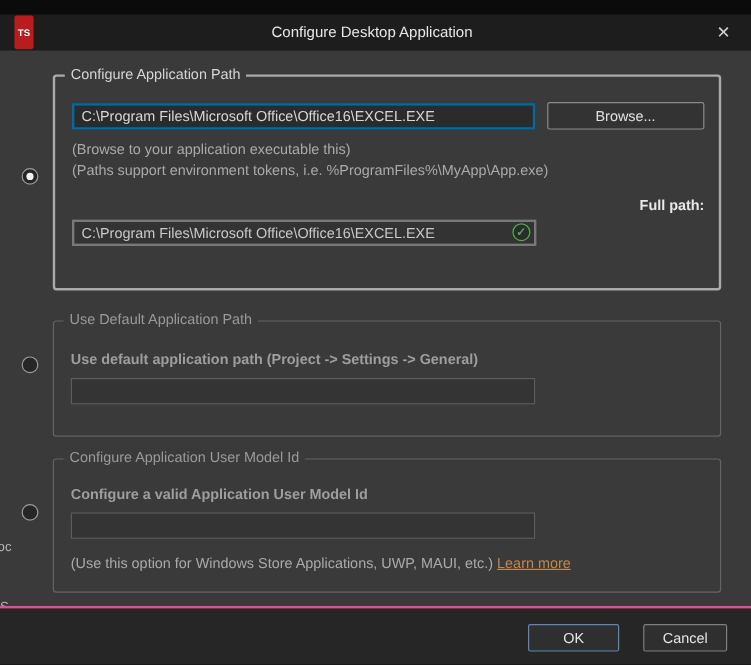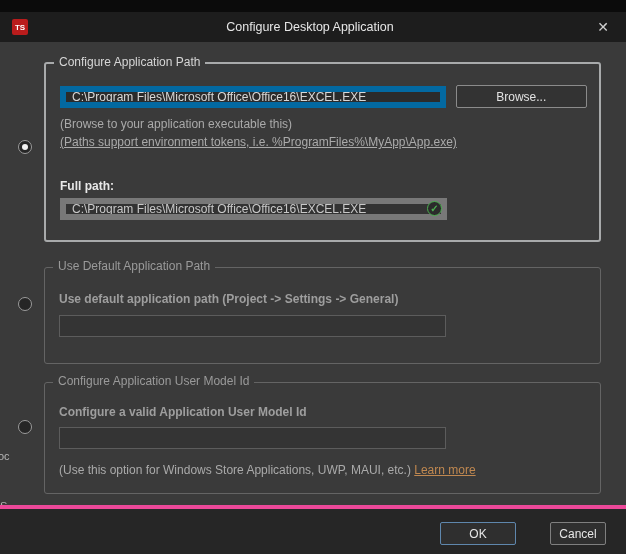--- a/index.html
+++ b/index.html
@@ -4,21 +4,21 @@
 <style>
   * { margin:0; padding:0; box-sizing:border-box; }
   html,body { background:#1a1a1a; }
   body { font-family:"Liberation Sans",sans-serif; }
   .window { position:relative; width:626px; height:554px; background:#0b0b0b; overflow:hidden; }
 
   
   .top-strip { position:absolute; top:0; left:0; width:626px; height:12px; background:#0b0b0b; }
   .titlebar { position:absolute; top:12px; left:0; width:626px; height:30px; background:#1d1d1d;
               display:flex; align-items:center; padding:0 12px; gap:9px; }
-  .app-icon { width:16px; height:16px; background:#b91c1c; border-radius:2px; color:#fff;
+  .app-icon { width:16px; height:28px; background:#b91c1c; border-radius:2px; color:#fff;
               font-size:8px; font-weight:bold; display:flex; align-items:center; justify-content:center; }
   .title-text { color:#e6e6e6; font-size:12.5px; flex:1;text-align:center; }
   .close-btn { color:#d0d0d0; font-size:14px; width:22px; height:22px; display:flex;
                align-items:center; justify-content:center; cursor:default; }
 
   
   .dialog-body { position:absolute; top:42px; left:0; width:626px; height:463px; background:#3a3a3a; }
 
   .radio { position:absolute; left:18px; width:14px; height:14px; border-radius:50%;
            border:1px solid #9b9b9b; background:#262626; }
@@ -30,44 +30,44 @@
   .groupbox.inactive { border:1px solid #646464; }
   .legend { position:absolute; top:-9px; left:8px; background:#3a3a3a; padding:0 5px; font-size:12px; }
   .legend.bright { color:#d6d6d6; }
   .legend.dim { color:#9a9a9a; }
 
   .instruction { font-size:12px; font-weight:bold; }
   .instruction.bright { color:#e8e8e8; }
   .instruction.dim { color:#9e9e9e; }
   .hint { font-size:12px; color:#aaaaaa; }
 
-  .text-input { background:#2b2b2b; border:6px solid #0369a1; color:#d8d8d8; font-size:12px;
+  .text-input { background:#2b2b2b; border:2px solid #0369a1; color:#d8d8d8; font-size:12px;
                 height:22px; width:387px; padding:0 6px; font-family:"Liberation Sans",sans-serif; }
   .text-input.empty { background:#343434; border:1px solid #5c5c5c; }
 
   .row { display:flex; align-items:center; }
 
   .btn { background:#333333; border:1px solid #8b8b8b; color:#e2e2e2; font-size:12px; height:23px;
          border-radius:2px; font-family:"Liberation Sans",sans-serif; }
   .browse-btn { width:132px; margin-left:10px; }
 
   .fullpath-wrap { position:relative; width:387px; }
   .valid-icon { position:absolute; right:5px; top:3px; width:15px; height:15px; border-radius:50%;
                 border:1.5px solid #4caf50; color:#4caf50; font-size:10px; font-weight:bold;
                 display:flex; align-items:center; justify-content:center; background:#2b2b2b; }
 
   .learn-more { color:#c08850; text-decoration:underline; font-size:12px; }
 
   
   .footer { position:absolute; top:505px; left:0; width:626px; height:49px; background:#262626;
-            border-top:4px solid #ec4899; }
+            border-top:2px solid #ec4899; }
   .ok-btn { position:absolute; top:13px; right:110px; width:76px; height:23px; background:#2f2f2f;
             border:1px solid #5f87ad; color:#e6e6e6; font-size:12px; border-radius:2px;
             font-family:"Liberation Sans",sans-serif; }
-  .cancel-btn { position:absolute; top:13px; right:20px; width:56px; height:23px; background:#2f2f2f;
+  .cancel-btn { position:absolute; top:13px; right:20px; width:70px; height:23px; background:#2f2f2f;
             border:1px solid #7f7f7f; color:#e6e6e6; font-size:12px; border-radius:2px;
             font-family:"Liberation Sans",sans-serif; }
 
   .bg-fragment { position:absolute; color:#b5b5b5; font-size:11px; }
 </style>
 </head>
 <body>
 
 <div class="window">
 
@@ -91,23 +91,23 @@
     <div class="groupbox active" style="top:20px; height:180px;">
       <div class="legend bright">Configure Application Path</div>
 
 
       <div class="row" style="margin-top:7px;">
         <input type="text" class="text-input" value="C:\Program Files\Microsoft Office\Office16\EXCEL.EXE" style="">
         <button class="btn browse-btn">Browse...</button>
       </div>
 
       <div class="hint" style="margin-top:9px;">(Browse to your application executable this)</div>
-      <div class="hint" style="margin-top:4px;text-decoration:underline;">(Paths support environment tokens, i.e. %ProgramFiles%\MyApp\App.exe)</div>
+      <div class="hint" style="margin-top:4px;">(Paths support environment tokens, i.e. %ProgramFiles%\MyApp\App.exe)</div>
 
-      <div class="instruction bright" style="margin-top:30px;">Full path:</div>
+      <div class="instruction bright" style="margin-top:15px;text-align:right;">Full path:</div>
 
       <div class="fullpath-wrap" style="margin-top:5px;">
         <input type="text" class="text-input" style="width: 387px; color: rgb(201, 201, 201); background: rgb(51, 51, 51); border-color: rgb(120, 120, 120);" readonly="" value="C:\Program Files\Microsoft Office\Office16\EXCEL.EXE">
         <div class="valid-icon">✓</div>
       </div>
     </div>
 
     <div class="groupbox inactive" style="top:225px; height:97px;">
       <div class="legend dim">Use Default Application Path</div>
 

